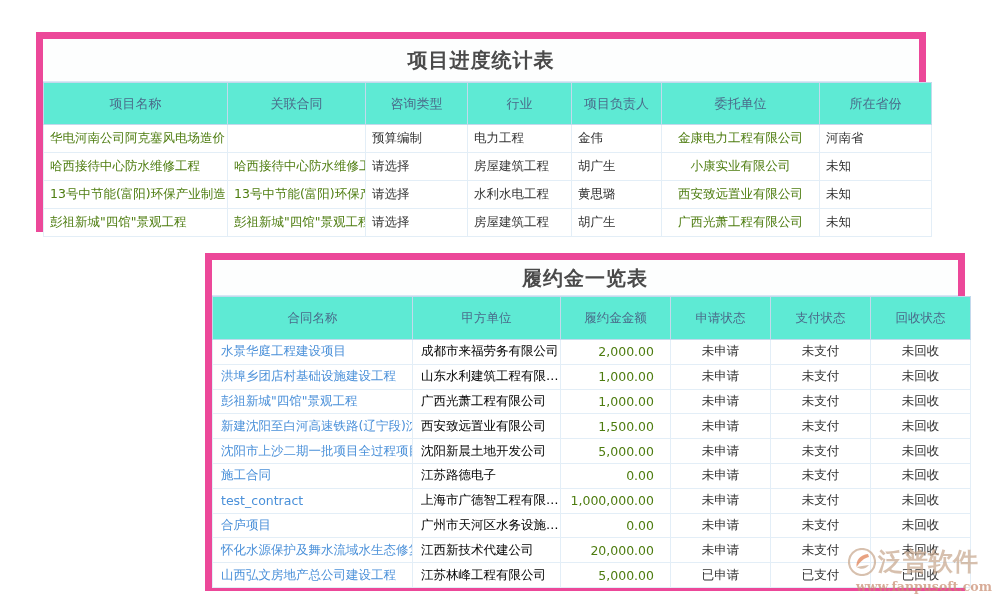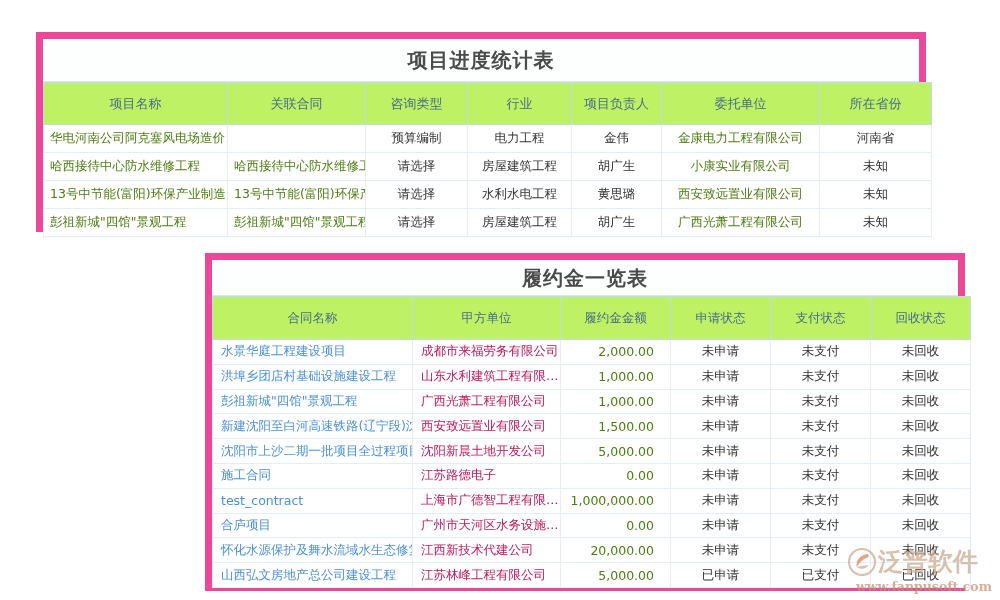--- a/index.html
+++ b/index.html
@@ -34,21 +34,21 @@
     box-sizing: border-box;
   }
 
   table.grid {
     border-collapse: collapse;
     width: 100%;
     table-layout: fixed;
     font-size: 12px;
   }
   table.grid th {
-    background: #bef264;
+    background: #5eead4;
     color: #4a6b8a;
     font-weight: normal;
     text-align: center;
     border: 1px solid #c3d9ec;
     box-sizing: border-box;
     white-space: nowrap;
     overflow: hidden;
   }
   table.grid td {
     border: 1px solid #e3eef7;
@@ -73,21 +73,21 @@
     border-bottom: 1px solid #d8e7f5;
   }
   #table-progress th {
     height: 42px;
     font-size: 13px;
   }
   #table-progress td {
     height: 28px;
     padding: 0 6px;
     font-size: 12.5px;
-    text-align: center;
+    text-align: left;
   }
   #table-progress td.link {
     color: #4d7c0f;
     text-align: left;
   }
 
   
   #panel-bond {
     left: 205px;
     top: 253px;
@@ -106,21 +106,21 @@
   #table-bond td {
     height: 24.8px;
     padding: 0 8px;
     font-size: 12.5px;
   }
   #table-bond td.c-name {
     color: #4a90d9;
     text-align: left;
   }
   #table-bond td.c-party {
-    color: #be185d;
+    color: #000000;
     text-align: left;
   }
   #table-bond td.c-amount {
     color: #4d7c0f;
     text-align: right;
     padding-right: 16px;
   }
   #table-bond td.c-status {
     text-align: center;
   }

